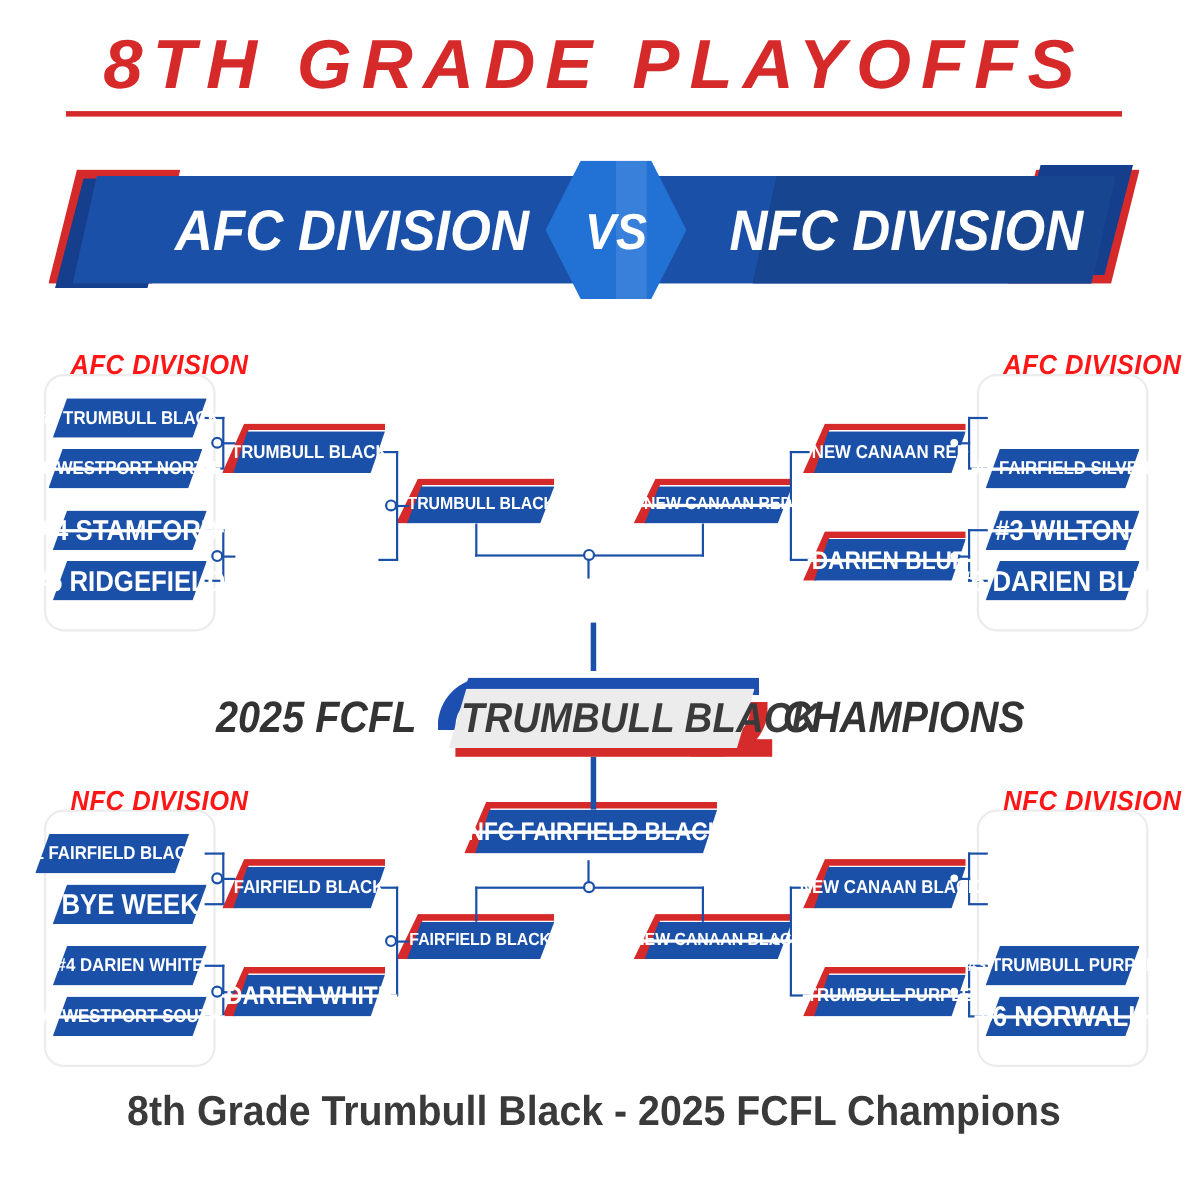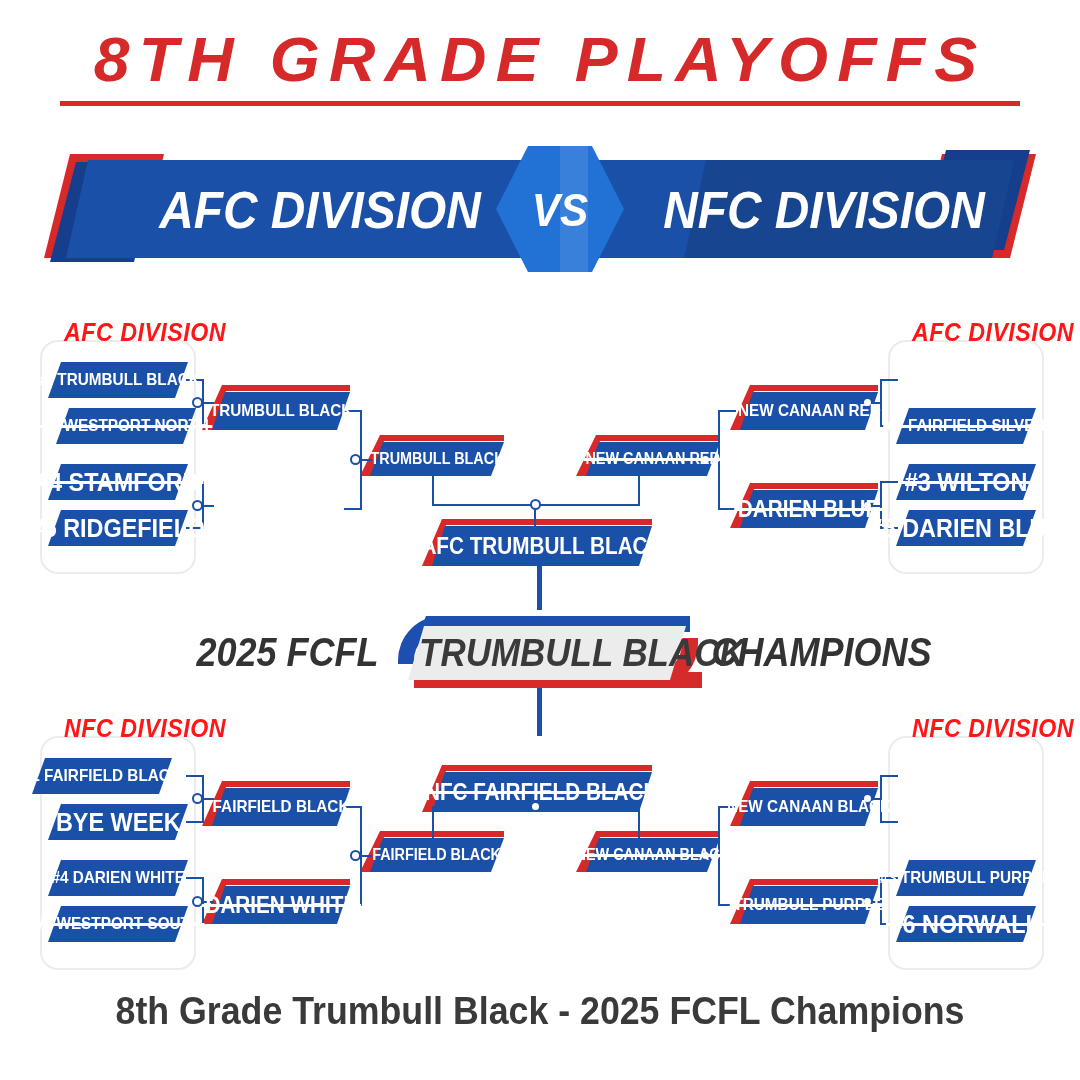--- a/index.html
+++ b/index.html
@@ -188,21 +188,21 @@
   <div class="div-panel" style="left:40px;top:40px;width:152px;height:230px;"></div>
   <div class="div-label" style="left:58px;top:18px;">AFC DIVISION</div>
 
   <div class="div-panel" style="left:888px;top:40px;width:152px;height:230px;"></div>
   <div class="div-label" style="left:906px;top:18px;">AFC DIVISION</div>
 
   <div class="box seedbox" style="left:48px;top:62px;">
     <div class="slab"></div>
     <div class="txt">#1 TRUMBULL BLACK</div>
   </div>
-  <div class="box seedbox" style="left:56px;top:108px;">
+  <div class="box seedbox" style="left:44px;top:108px;">
     <div class="slab"></div>
     <div class="txt strike">#8 WESTPORT NORTH</div>
   </div>
   <div class="box seedbox big" style="left:48px;top:164px;">
     <div class="slab"></div>
     <div class="txt strike">#4 STAMFORD</div>
   </div>
   <div class="box seedbox big" style="left:48px;top:210px;">
     <div class="slab"></div>
     <div class="txt">#5 RIDGEFIELD</div>
@@ -242,25 +242,20 @@
     <div class="redstripe"></div>
     <div class="slab"></div>
     <div class="txt">TRUMBULL BLACK</div>
   </div>
   <div class="box r3box" style="left:586px;top:142px;">
     <div class="redstripe"></div>
     <div class="slab"></div>
     <div class="txt strike">NEW CANAAN RED</div>
   </div>
 
-  <div class="box divchampbox" style="left:432px;top:226px;">
-    <div class="redstripe"></div>
-    <div class="slab"></div>
-    <div class="txt">AFC TRUMBULL BLACK</div>
-  </div>
 
   <div class="ln lnh" style="left:186px;top:79px;width:18px;"></div>
   <div class="ln lnv" style="left:202px;top:79px;height:47px;"></div>
   <div class="ln lnh" style="left:186px;top:125px;width:18px;"></div>
   <div class="ln lnh" style="left:202px;top:102px;width:12px;"></div>
   <div class="node" style="left:192px;top:97px;"></div>
 
   <div class="ln lnh" style="left:186px;top:181px;width:18px;"></div>
   <div class="ln lnv" style="left:202px;top:181px;height:47px;"></div>
   <div class="ln lnh" style="left:186px;top:227px;width:18px;"></div>
@@ -357,21 +352,21 @@
     <div class="redstripe"></div>
     <div class="slab"></div>
     <div class="txt">FAIRFIELD BLACK</div>
   </div>
   <div class="box r3box" style="left:586px;top:538px;">
     <div class="redstripe"></div>
     <div class="slab"></div>
     <div class="txt strike">NEW CANAAN BLACK</div>
   </div>
 
-  <div class="box divchampbox" style="left:432px;top:436px;margin-top:36px;">
+  <div class="box divchampbox" style="left:432px;top:436px;">
     <div class="redstripe"></div>
     <div class="slab"></div>
     <div class="txt strike">NFC FAIRFIELD BLACK</div>
   </div>
 
   <div class="ln lnh" style="left:186px;top:475px;width:18px;"></div>
   <div class="ln lnv" style="left:202px;top:475px;height:47px;"></div>
   <div class="ln lnh" style="left:186px;top:521px;width:18px;"></div>
   <div class="ln lnh" style="left:202px;top:498px;width:12px;"></div>
   <div class="node" style="left:192px;top:493px;"></div>

